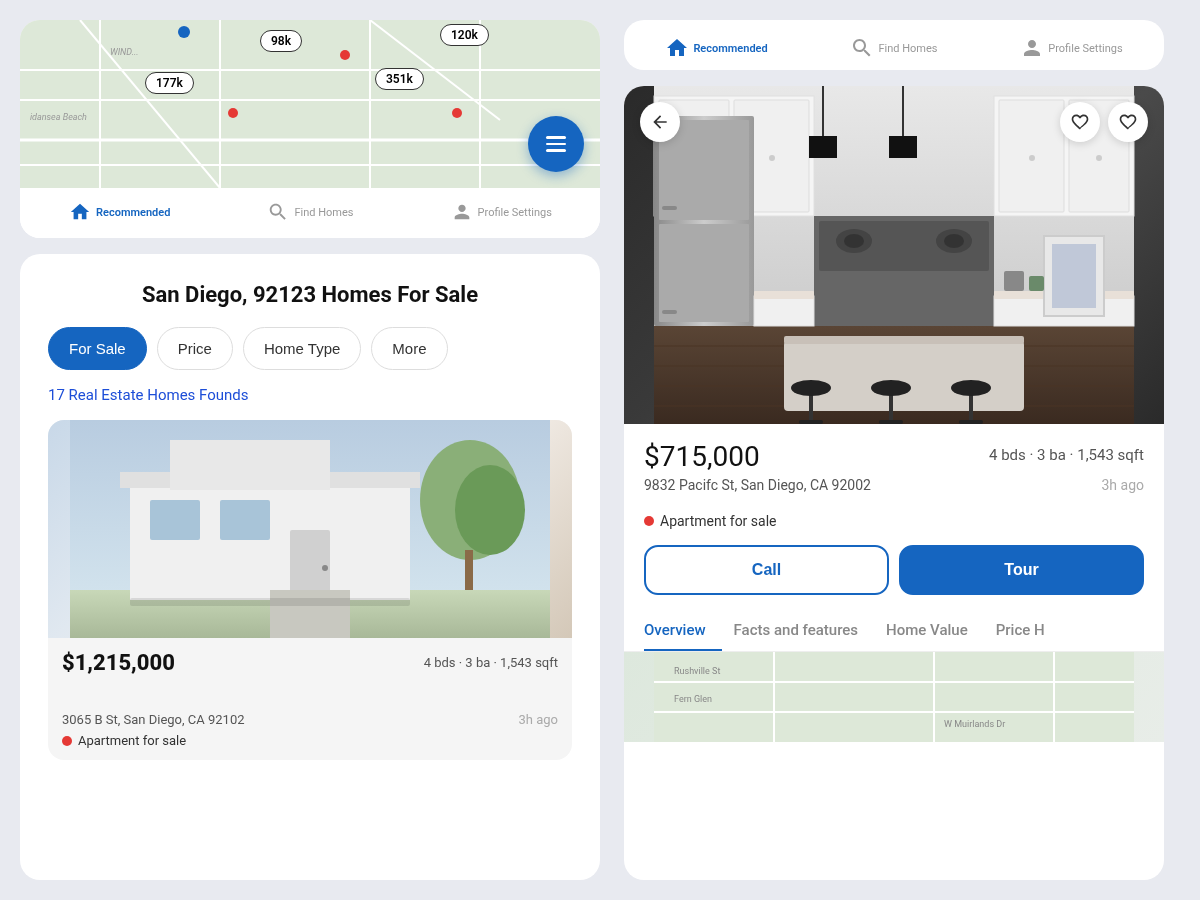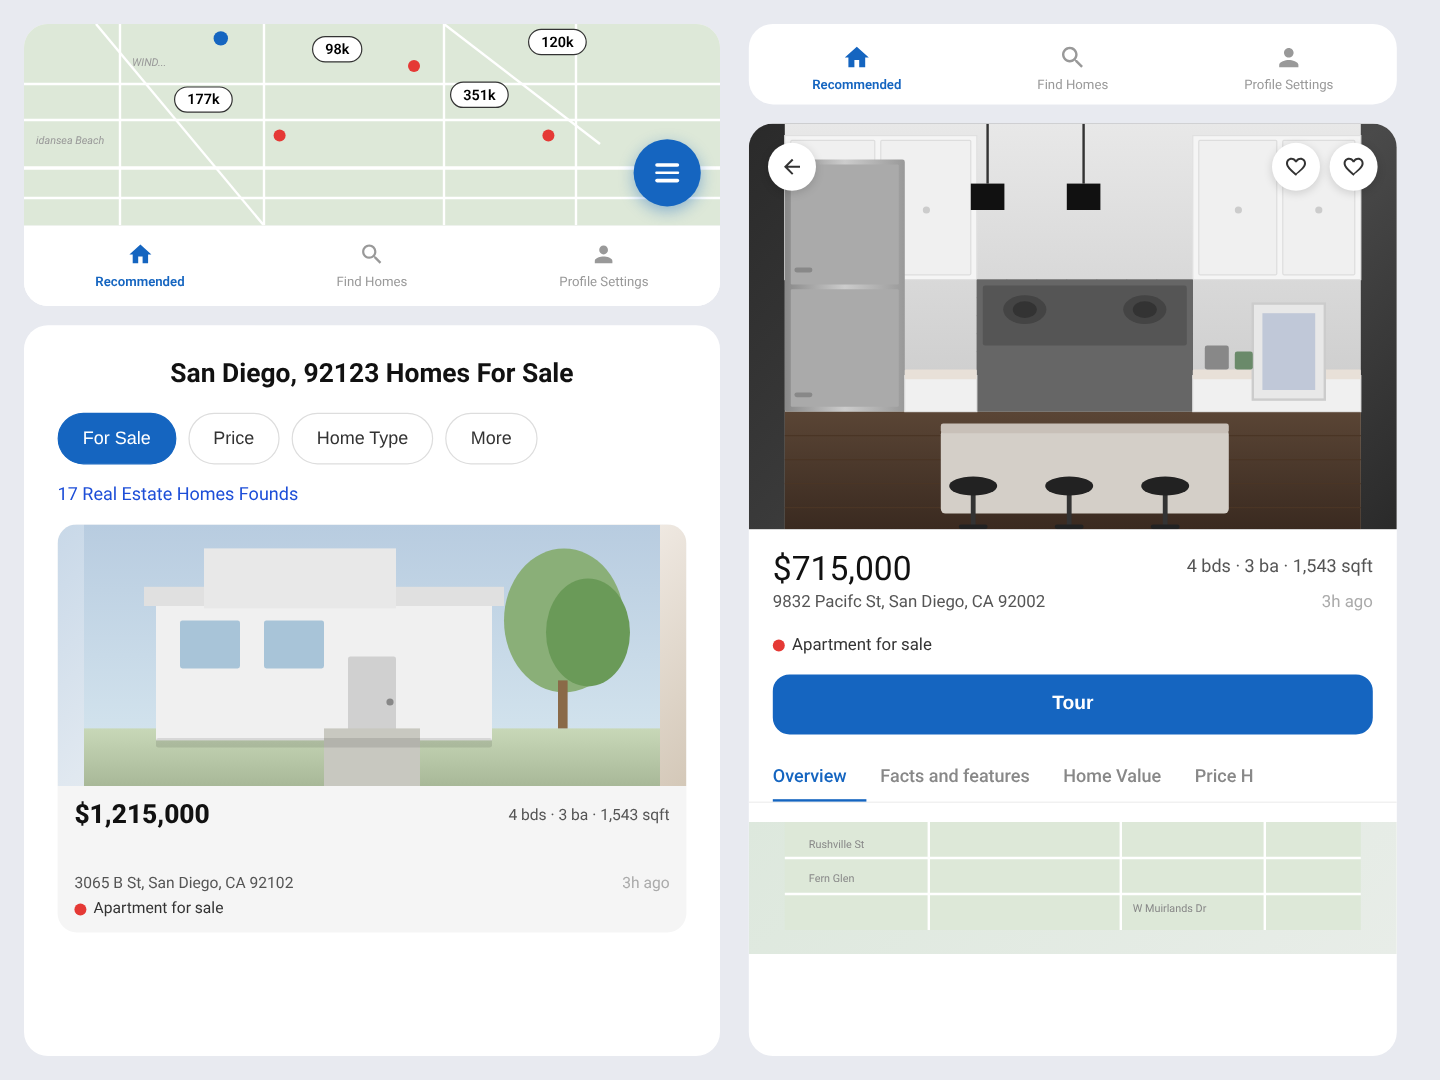--- a/index.html
+++ b/index.html
@@ -88,21 +88,21 @@
 
     
     .bottom-nav {
       display: flex;
       justify-content: space-around;
       padding: 12px 0 14px;
       background: white;
     }
     .nav-item {
       display: flex;
-      flex-direction: column;
+      flex-direction: row;
       align-items: center;
       gap: 4px;
       cursor: pointer;
       min-width: 80px;
     }
     .nav-item .nav-icon {
       width: 24px;
       height: 24px;
       display: flex;
       align-items: center;
@@ -360,40 +360,40 @@
     .action-btn.filled {
       background: #1565c0;
       color: white;
       border-color: #1565c0;
     }
 
     .detail-tabs {
       display: flex;
       gap: 0;
       border-bottom: 1px solid #eee;
-      margin: 16px -20px;
+      margin: 0 -20px;
       padding: 0 20px;
     }
     .detail-tab {
       padding: 10px 16px 10px 0;
       font-size: 15px;
       font-weight: 500;
       color: #888;
       cursor: pointer;
       margin-right: 12px;
       border-bottom: 2px solid transparent;
       white-space: nowrap;
     }
     .detail-tab.active {
       color: #1565c0;
       border-bottom: 2px solid #1565c0;
     }
 
     .mini-map {
-      height: 110px;
+      height: 90px;
       background: linear-gradient(135deg, #dde8dd 0%, #e8ede8 100%);
       position: relative;
       overflow: hidden;
     }
 
     
     svg { display: block; }
   </style>
 </head>
 <body>
@@ -703,20 +703,21 @@
       <div class="detail-address-row">
         <span class="detail-address">9832 Pacifc St, San Diego, CA 92002</span>
         <span class="detail-time">3h ago</span>
       </div>
       <div class="detail-tag-row">
         <div class="red-dot"></div>
         <span class="detail-tag">Apartment for sale</span>
       </div>
 
       <div class="action-buttons">
+        <button class="action-btn outline">Call</button>
         <button class="action-btn filled">Tour</button>
       </div>
 
       <div class="detail-tabs">
         <div class="detail-tab active">Overview</div>
         <div class="detail-tab">Facts and features</div>
         <div class="detail-tab">Home Value</div>
         <div class="detail-tab">Price H</div>
       </div>
     </div>

